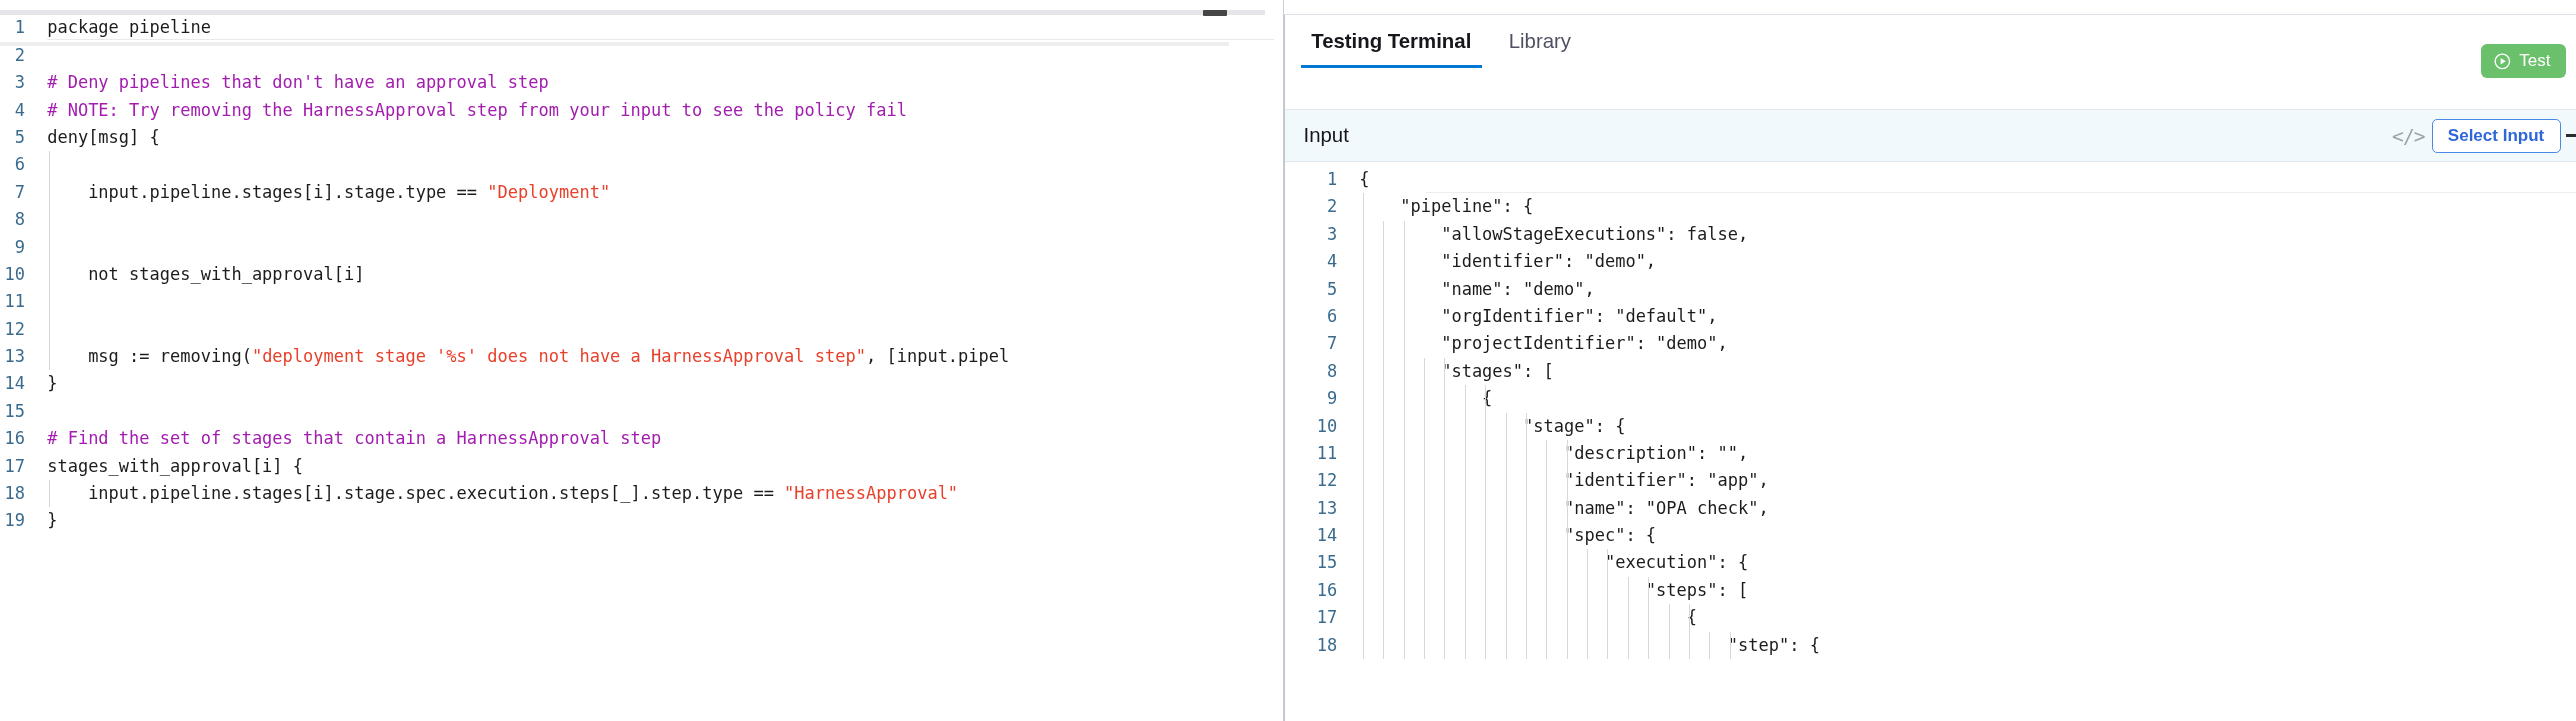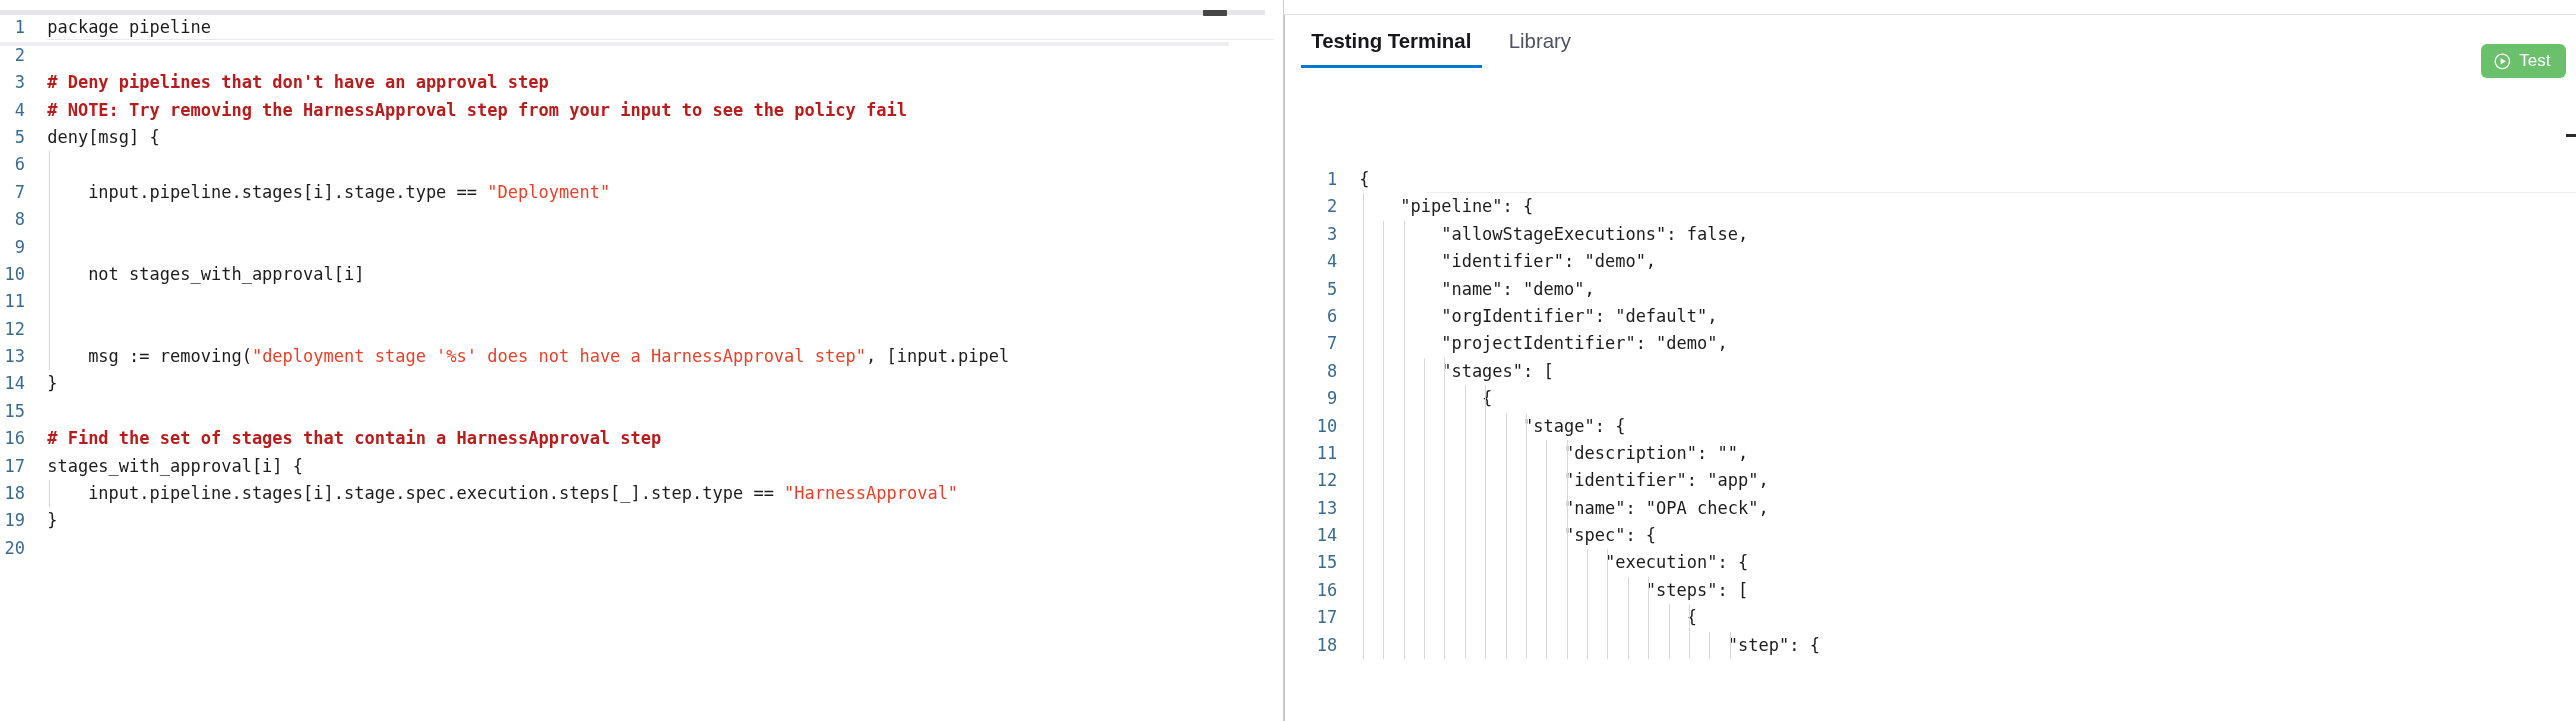--- a/index.html
+++ b/index.html
@@ -75,21 +75,21 @@
     user-select: none;
   }
   .code-text {
     position: relative;
     padding-left: 10.2px;
     color: #1c1c1c;
     white-space: pre;
     flex: 1;
     overflow: hidden;
   }
-  .tok-comment { color: #b91c1c; font-weight: bold; }
+  .tok-comment { color: #a21caf; }
   .tok-string  { color: #e8412b; }
   .tok-plain   { color: #1c1c1c; }
   .indent-guide {
     position: absolute;
     left: 12px; top: 0;
     width: 0.8px; height: 27.4px;
     background: #d3d3d8;
   }
   .line1-underline {
     position: absolute;
@@ -299,21 +299,20 @@
         <div class="code-line"><div class="ln">10</div><div class="code-text"><span class="indent-guide"></span><span class="tok-plain">    not stages_with_approval[i]</span></div></div>
         <div class="code-line"><div class="ln">11</div><div class="code-text"><span class="indent-guide"></span><span class="tok-plain"></span></div></div>
         <div class="code-line"><div class="ln">12</div><div class="code-text"><span class="indent-guide"></span></div></div>
         <div class="code-line"><div class="ln">13</div><div class="code-text"><span class="indent-guide"></span><span class="tok-plain">    msg := removing(</span><span class="tok-string">"deployment stage '%s' does not have a HarnessApproval step"</span><span class="tok-plain">, [input.pipel</span></div></div>
         <div class="code-line"><div class="ln">14</div><div class="code-text"><span class="tok-plain">}</span></div></div>
         <div class="code-line"><div class="ln">15</div><div class="code-text"><span class="tok-plain"></span></div></div>
         <div class="code-line"><div class="ln">16</div><div class="code-text"><span class="tok-comment"># Find the set of stages that contain a HarnessApproval step</span></div></div>
         <div class="code-line"><div class="ln">17</div><div class="code-text"><span class="tok-plain">stages_with_approval[i] {</span></div></div>
         <div class="code-line"><div class="ln">18</div><div class="code-text"><span class="indent-guide"></span><span class="tok-plain">    input.pipeline.stages[i].stage.spec.execution.steps[_].step.type == </span><span class="tok-string">"HarnessApproval"</span></div></div>
         <div class="code-line"><div class="ln">19</div><div class="code-text"><span class="tok-plain">}</span></div></div>
-        <div class="code-line"><div class="ln">20</div><div class="code-text"><span class="tok-plain"></span></div></div>
       </div>
   </div>
 
   <div class="right-pane">
     <div class="rp-left-border"></div>
     <div class="rp-topline"></div>
 
     <div class="tabbar">
       <div class="tab active">
         <span>Testing Terminal</span>
@@ -326,20 +325,27 @@
     <button class="test-button">
       <span class="play-icon">
         <svg width="18.7" height="18.7" viewBox="0 0 22 22" aria-hidden="true">
           <circle cx="11" cy="11" r="8.5" fill="none" stroke="#ffffff" stroke-width="1.6"></circle>
           <path d="M9 7.2 L15 11 L9 14.8 Z" fill="#ffffff"></path>
         </svg>
       </span>
       <span>Test</span>
     </button>
 
+    <div class="input-bar">
+      <div class="input-bar-label">Input</div>
+      <div class="code-brackets">&lt;/&gt;</div>
+      <button class="select-input-btn">
+        <span>Select Input</span>
+      </button>
+    </div>
 
     <div class="right-edge-dash"></div>
     <div class="json-area" id="json-area">
         <div class="json-line"><div class="jln">1</div><div class="json-text"><span>{</span><span class="json-line1-underline"></span></div></div>
         <div class="json-line"><div class="jln">2</div><div class="json-text"><span class="jguide" style="left: 12px;"></span><span>    "pipeline": {</span></div></div>
         <div class="json-line"><div class="jln">3</div><div class="json-text"><span class="jguide" style="left: 12px;"></span><span class="jguide" style="left: 32px;"></span><span class="jguide" style="left: 53px;"></span><span>        "allowStageExecutions": false,</span></div></div>
         <div class="json-line"><div class="jln">4</div><div class="json-text"><span class="jguide" style="left: 12px;"></span><span class="jguide" style="left: 32px;"></span><span class="jguide" style="left: 53px;"></span><span>        "identifier": "demo",</span></div></div>
         <div class="json-line"><div class="jln">5</div><div class="json-text"><span class="jguide" style="left: 12px;"></span><span class="jguide" style="left: 32px;"></span><span class="jguide" style="left: 53px;"></span><span>        "name": "demo",</span></div></div>
         <div class="json-line"><div class="jln">6</div><div class="json-text"><span class="jguide" style="left: 12px;"></span><span class="jguide" style="left: 32px;"></span><span class="jguide" style="left: 53px;"></span><span>        "orgIdentifier": "default",</span></div></div>
         <div class="json-line"><div class="jln">7</div><div class="json-text"><span class="jguide" style="left: 12px;"></span><span class="jguide" style="left: 32px;"></span><span class="jguide" style="left: 53px;"></span><span>        "projectIdentifier": "demo",</span></div></div>

